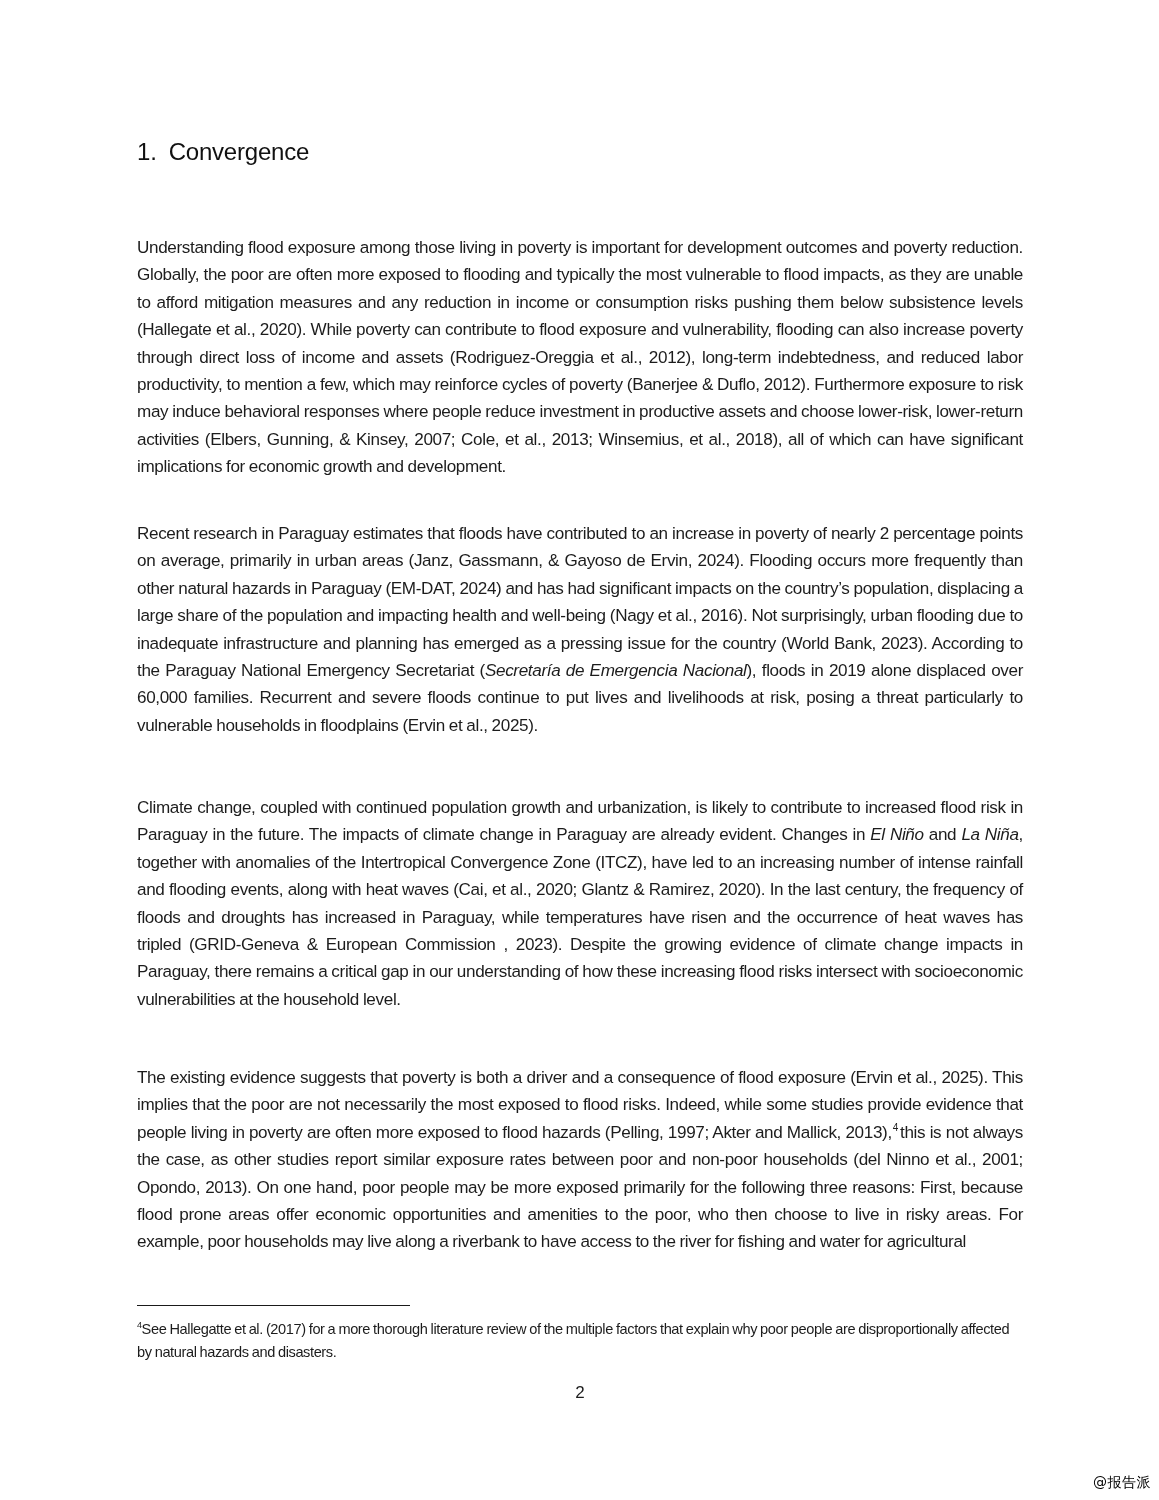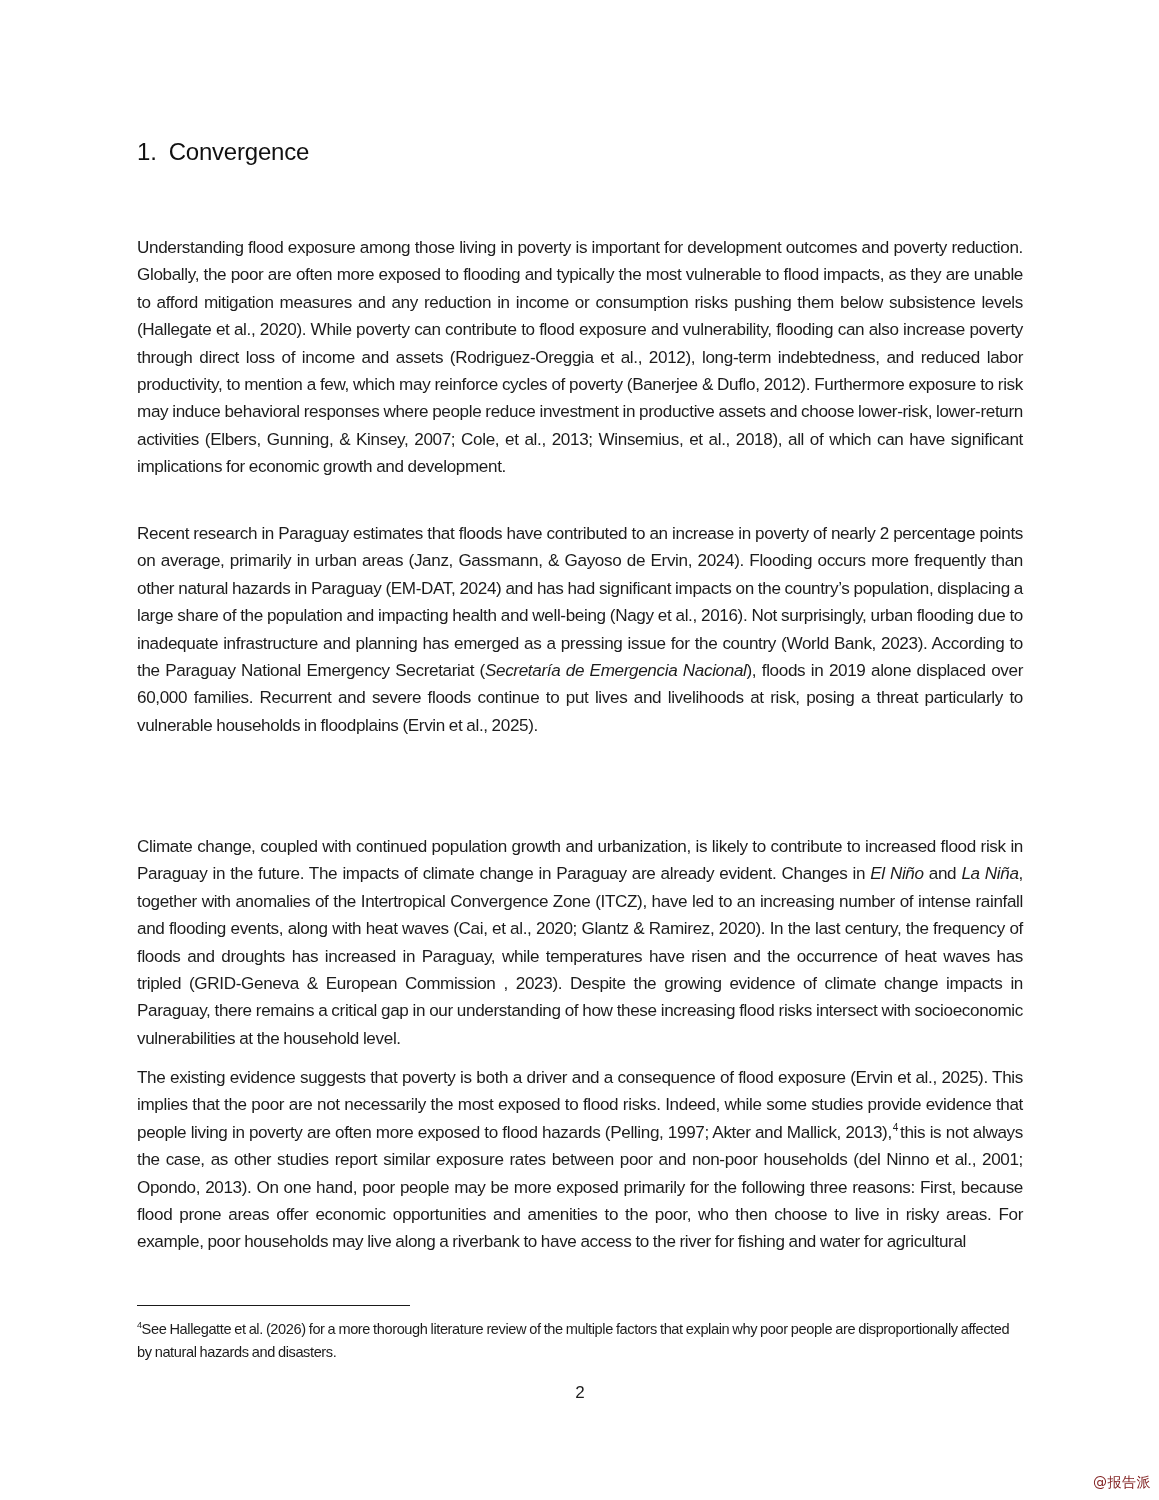--- a/index.html
+++ b/index.html
@@ -39,21 +39,21 @@
       margin: 0;
       font-size: 17.1px;
       line-height: 27.4px;
       text-align: justify;
       letter-spacing: -0.35px;
       word-spacing: -0.5px;
       color: #1c1c1c;
     }
     .p1 { top: 190px; margin-top: 44px; }
     .p2 { top: 520px; }
-    .p3 { top: 833px; }
+    .p3 { top: 794px; }
     .p4 { top: 1064px; }
     .para i { font-style: italic; }
     sup.fn {
       font-size: 10px;
       line-height: 0;
       vertical-align: super;
       margin-left: 1px;
       margin-right: 2px;
     }
     .footnote-rule {
@@ -88,21 +88,21 @@
       top: 1383px;
       text-align: center;
       font-size: 17px;
       color: #1c1c1c;
     }
     .watermark {
       position: absolute;
       right: 8px;
       bottom: 8px;
       font-size: 14px;
-      color: #7f1d1d;
+      color: #000000;
       letter-spacing: 0.5px;
       font-family: "DejaVu Sans", sans-serif;
     }
   </style>
 </head>
 <body>
 
 <div class="page">
 
   <h1 class="heading"><span class="num">1.</span><span>Convergence</span></h1>
@@ -110,18 +110,18 @@
   <p class="para p1">Understanding flood exposure among those living in poverty is important for development outcomes and poverty reduction. Globally, the poor are often more exposed to flooding and typically the most vulnerable to flood impacts, as they are unable to afford mitigation measures and any reduction in income or consumption risks pushing them below subsistence levels (Hallegate et al., 2020). While poverty can contribute to flood exposure and vulnerability, flooding can also increase poverty through direct loss of income and assets (Rodriguez-Oreggia et al., 2012), long-term indebtedness, and reduced labor productivity, to mention a few, which may reinforce cycles of poverty (Banerjee &amp; Duflo, 2012). Furthermore exposure to risk may induce behavioral responses where people reduce investment in productive assets and choose lower-risk, lower-return activities (Elbers, Gunning, &amp; Kinsey, 2007; Cole, et al., 2013; Winsemius, et al., 2018), all of which can have significant implications for economic growth and development.</p>
 
   <p class="para p2"><span>Recent research in Paraguay estimates that floods have contributed to an increase in poverty of nearly 2 percentage points on average, primarily in urban areas (Janz, Gassmann, &amp; Gayoso de Ervin, 2024). Flooding occurs more frequently than other natural hazards in Paraguay (EM-DAT, 2024) and has had significant impacts on the country’s population, displacing a large share of the population and impacting health and well-being (Nagy et al., 2016). Not surprisingly, urban flooding due to inadequate infrastructure and planning has emerged as a pressing issue for the country (World Bank, 2023). According to the Paraguay National Emergency Secretariat (</span><i>Secretaría de Emergencia Nacional</i><span>), floods in 2019 alone displaced over 60,000 families. Recurrent and severe floods continue to put lives and livelihoods at risk, posing a threat particularly to vulnerable households in floodplains (Ervin et al., 2025).</span></p>
 
   <p class="para p3"><span>Climate change, coupled with continued population growth and urbanization, is likely to contribute to increased flood risk in Paraguay in the future. The impacts of climate change in Paraguay are already evident. Changes in </span><i>El Niño</i><span> and </span><i>La Niña</i><span>, together with anomalies of the Intertropical Convergence Zone (ITCZ), have led to an increasing number of intense rainfall and flooding events, along with heat waves (Cai, et al., 2020; Glantz &amp; Ramirez, 2020). In the last century, the frequency of floods and droughts has increased in Paraguay, while temperatures have risen and the occurrence of heat waves has tripled (GRID-Geneva &amp; European Commission , 2023). Despite the growing evidence of climate change impacts in Paraguay, there remains a critical gap in our understanding of how these increasing flood risks intersect with socioeconomic vulnerabilities at the household level.</span></p>
 
   <p class="para p4"><span>The existing evidence suggests that poverty is both a driver and a consequence of flood exposure (Ervin et al., 2025). This implies that the poor are not necessarily the most exposed to flood risks. Indeed, while some studies provide evidence that people living in poverty are often more exposed to flood hazards (Pelling, 1997; Akter and Mallick, 2013),</span><sup class="fn">4</sup><span>this is not always the case, as other studies report similar exposure rates between poor and non-poor households (del Ninno et al., 2001; Opondo, 2013). On one hand, poor people may be more exposed primarily for the following three reasons: First, because flood prone areas offer economic opportunities and amenities to the poor, who then choose to live in risky areas. For example, poor households may live along a riverbank to have access to the river for fishing and water for agricultural</span></p>
 
   <div class="footnote-rule"></div>
 
-  <p class="footnote"><sup>4</sup><span>See Hallegatte et al. (2026) for a more thorough literature review of the multiple factors that explain why poor people are disproportionally affected by natural hazards and disasters.</span></p>
+  <p class="footnote"><sup>4</sup><span>See Hallegatte et al. (2017) for a more thorough literature review of the multiple factors that explain why poor people are disproportionally affected by natural hazards and disasters.</span></p>
 
   <div class="page-number">2</div>
 </div>
 
 <div class="watermark">@报告派</div>
 
 </body></html>

